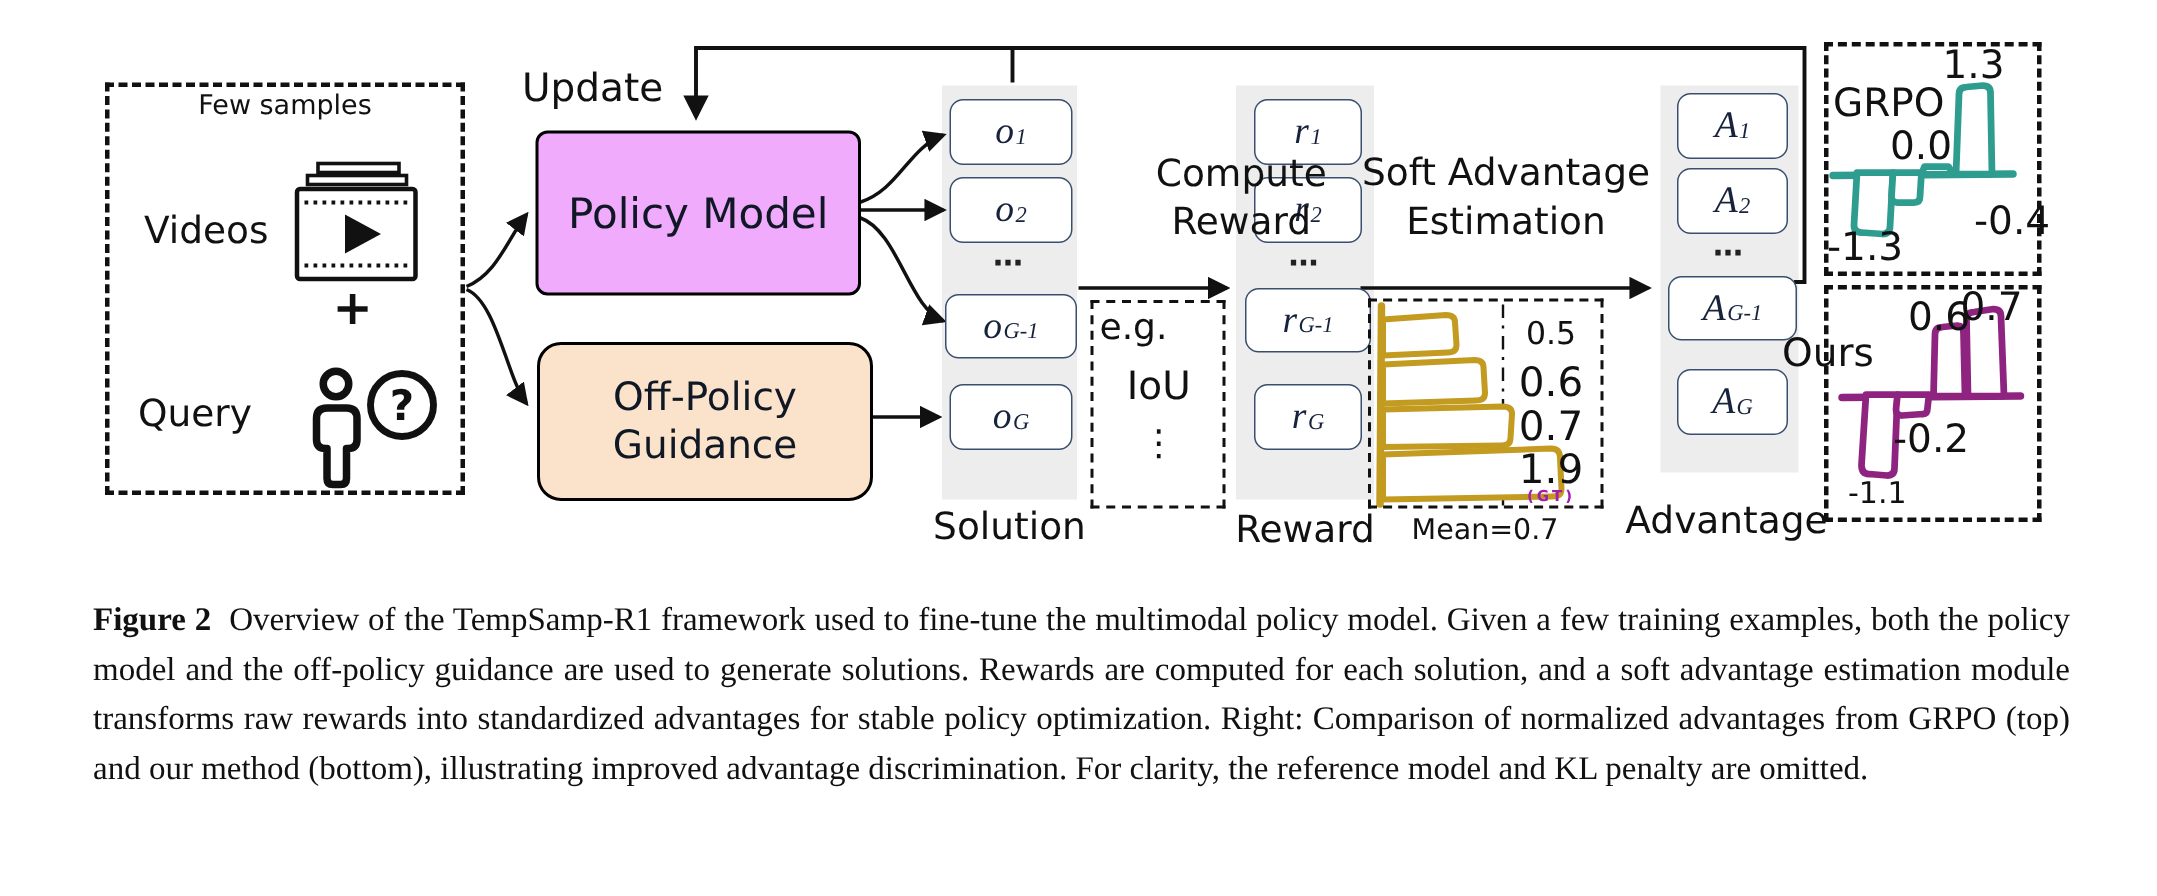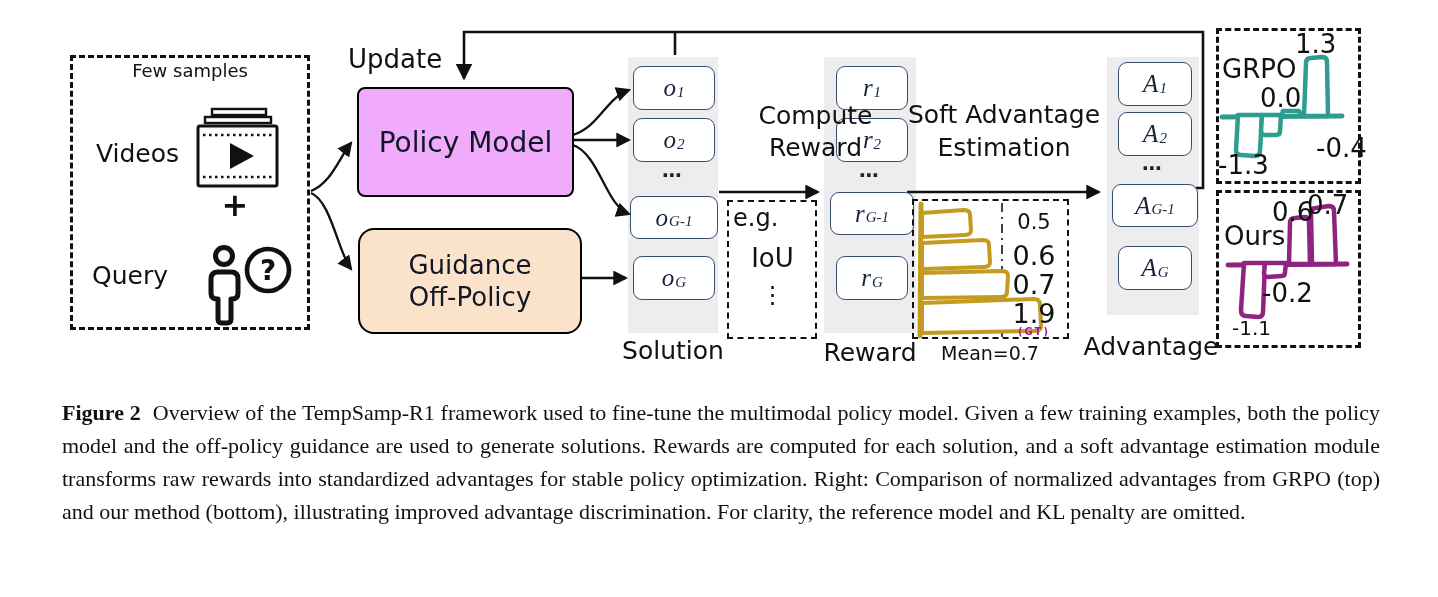--- a/index.html
+++ b/index.html
@@ -103,22 +103,22 @@
   <div class="abs lbl txt ctr" style="left:70px;top:60px;width:240px;font-size:18px;">Few samples</div>
   <div class="abs lbl txt" style="left:96px;top:139px;font-size:25px;">Videos</div>
   <div class="abs lbl txt ctr" style="left:205px;top:186px;width:60px;font-size:32px;font-weight:bold;">+</div>
   <div class="abs lbl txt" style="left:92px;top:261px;font-size:25px;">Query</div>
 
   <div class="abs lbl txt" style="left:348px;top:44px;font-size:26px;">Update</div>
   <div class="abs ctr txt" style="left:357px;top:87px;width:213px;height:106px;background:#f0abfc;border:2px solid #000;border-radius:8px;">
     <span class="lbl" style="font-size:28px;color:#101826;">Policy Model</span>
   </div>
   <div class="abs ctr txt" style="left:358px;top:228px;width:220px;height:102px;background:#FBE3CB;border:2px solid #000;border-radius:16px;flex-direction:column;line-height:32px;">
+    <span class="lbl" style="font-size:26px;color:#101826;">Off-Policy</span>
     <span class="lbl" style="font-size:26px;color:#101826;">Guidance</span>
-    <span class="lbl" style="font-size:26px;color:#101826;">Off-Policy</span>
   </div>
 
   <div class="abs mbox" style="left:633px;top:66px;width:80px;height:42px;">
       <i>o</i>
       <sub>1</sub>
     </div>
   <div class="abs mbox" style="left:633px;top:118px;width:80px;height:42px;">
       <i>o</i>
       <sub>2</sub>
     </div>
@@ -126,21 +126,21 @@
   <div class="abs mbox" style="left:630px;top:196px;width:86px;height:41px;">
       <i>o</i>
       <sub>G-1</sub>
     </div>
   <div class="abs mbox" style="left:633px;top:256px;width:80px;height:42px;">
       <i>o</i>
       <sub>G</sub>
     </div>
   <div class="abs lbl collbl ctr" style="left:612px;top:336px;width:122px;">Solution</div>
 
-  <div class="abs lbl txt ctr" style="left:718px;top:100px;width:195px;flex-direction:column;line-height:32px;">
+  <div class="abs lbl txt ctr" style="left:718px;top:100px;width:195px;flex-direction:column;line-height:32px;padding-left:12px;">
     <span style="font-size:25px;">Compute</span>
     <span style="font-size:25px;">Reward</span>
   </div>
   <div class="abs dashed2" style="left:727px;top:200px;width:86px;height:135px;"></div>
   <div class="abs lbl txt" style="left:733px;top:204px;font-size:24px;">e.g.</div>
   <div class="abs lbl txt ctr" style="left:727px;top:243px;width:91px;font-size:26px;">IoU</div>
   <div class="abs lbl txt ctr" style="left:727px;top:281px;width:91px;font-size:24px;">⋮</div>
 
   <div class="abs mbox" style="left:836px;top:66px;width:70px;height:42px;">
       <i>r</i>
@@ -194,21 +194,21 @@
   <div class="abs lbl collbl ctr" style="left:1088px;top:332px;width:126px;">Advantage</div>
 
   <div class="abs dashed" style="left:1216px;top:28px;width:139px;height:150px;"></div>
   <div class="abs lbl txt" style="left:1222px;top:54px;font-size:26px;">GRPO</div>
   <div class="abs lbl txt" style="left:1295px;top:29px;font-size:26px;">1.3</div>
   <div class="abs lbl txt" style="left:1260px;top:83px;font-size:26px;">0.0</div>
   <div class="abs lbl txt" style="left:1316px;top:133px;font-size:26px;">-0.4</div>
   <div class="abs lbl txt" style="left:1218px;top:150px;font-size:26px;">-1.3</div>
 
   <div class="abs dashed" style="left:1216px;top:190px;width:139px;height:152px;"></div>
-  <div class="abs lbl txt" style="left:1224px;top:221px;font-size:26px;">Ours</div>
+  <div class="abs lbl txt" style="left:1188px;top:221px;font-size:26px;">Ours</div>
   <div class="abs lbl txt" style="left:1272px;top:197px;font-size:26px;">0.6</div>
   <div class="abs lbl txt" style="left:1307px;top:190px;font-size:26px;">0.7</div>
   <div class="abs lbl txt" style="left:1262px;top:278px;font-size:26px;">-0.2</div>
   <div class="abs lbl txt" style="left:1232px;top:316px;font-size:20px;">-1.1</div>
 
   <div id="caption">
     <b>Figure 2</b><span>Overview of the TempSamp-R1 framework used to fine-tune the multimodal policy model. Given a few training examples, both the policy model and the off-policy guidance are used to generate solutions. Rewards are computed for each solution, and a soft advantage estimation module transforms raw rewards into standardized advantages for stable policy optimization. Right: Comparison of normalized advantages from GRPO (top) and our method (bottom), illustrating improved advantage discrimination. For clarity, the reference model and KL penalty are omitted.</span>
   </div>
 
 </div>

